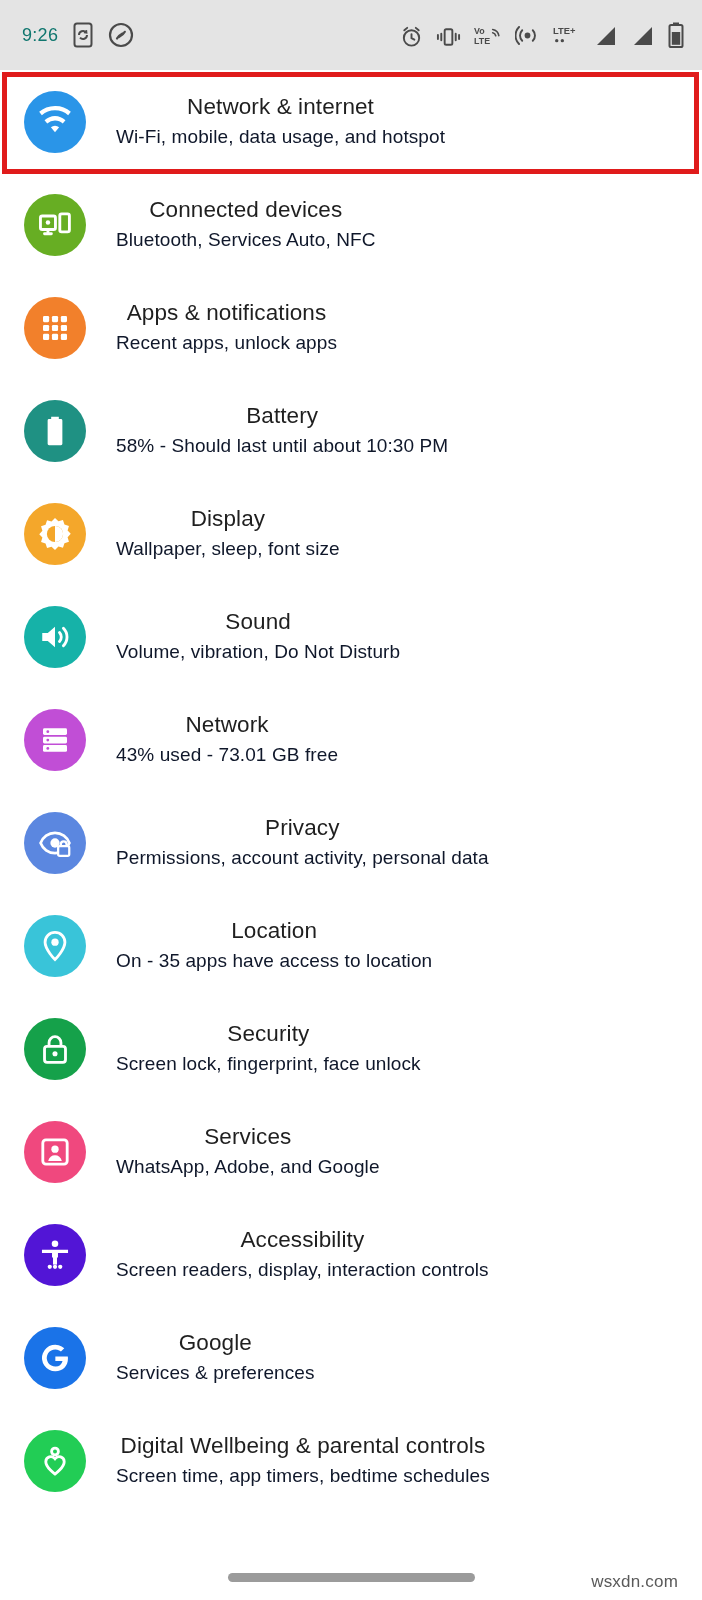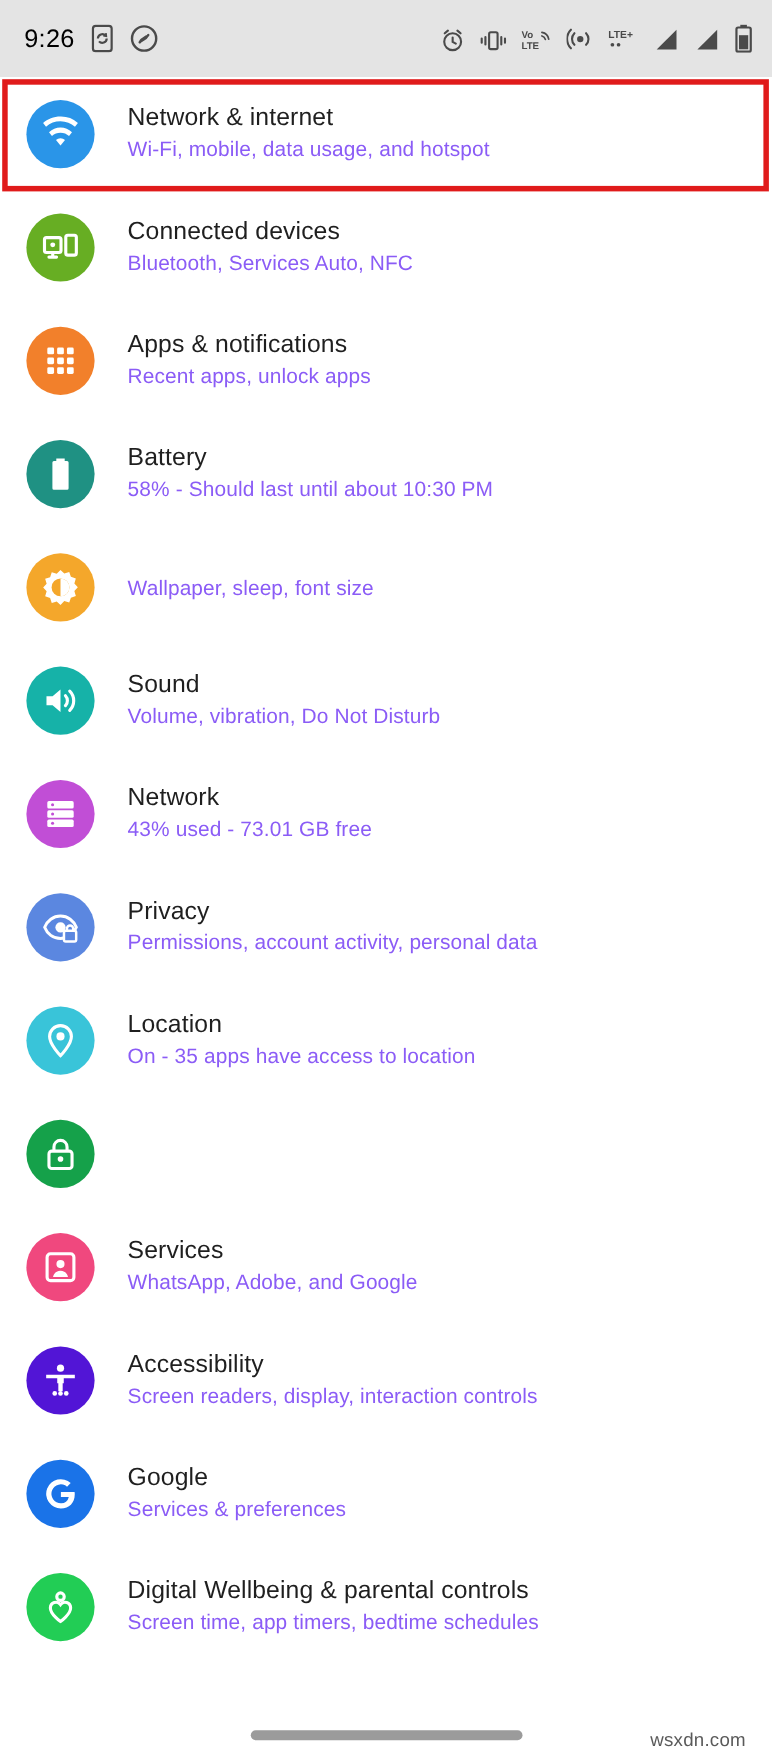--- a/index.html
+++ b/index.html
@@ -12,44 +12,44 @@
   #screen { position:relative; width:702px; height:1600px; background:#ffffff; }
 
   
   .status-bar {
     height:70px; background:#e4e4e4;
     display:flex; align-items:center; justify-content:space-between;
     padding:0 18px 0 22px;
   }
   .sb-left  { display:flex; align-items:center; gap:14px; }
   .sb-right { display:flex; align-items:flex-end; gap:13px; }
-  .sb-clock { font-size:23px; color:#000000; letter-spacing:.3px; }
+  .sb-clock { font-size:18px; color:#0f766e; letter-spacing:.3px; }
   .sb-ico { display:block; }
   .sb-ico svg { display:block; }
 
   
   .settings-list { position:relative; padding-top:0; }
   .row {
     display:flex; align-items:center;
     height:103px;
     padding-left:24px;
     background:#fff;
   }
   .row .icon-wrap {
     width:62px; height:62px; flex:0 0 62px;
     border-radius:50%;
     display:flex; align-items:center; justify-content:center;
   }
   .row .icon-wrap svg { display:block; }
-  .row .texts { margin-left:30px; display:flex; flex-direction:column; justify-content:center; }
+  .row .texts { margin-left:30px; display:flex; flex-direction:column; justify-content:center;align-items:center; }
   .row .title {
     font-size:22.5px; color:#1f1f1f; line-height:1.22; letter-spacing:.1px;
   }
   .row .subtitle {
-    font-size:19px; color:#8b5cf6; line-height:1.3; margin-top:5px; letter-spacing:.1px;
+    font-size:19px; color:#0f172a; line-height:1.3; margin-top:5px; letter-spacing:.1px;
   }
 
   
   .highlight-box {
     position:absolute;
     left:2px; top:72px;
     width:697px; height:102px;
     border:5px solid #e01b1b;
     pointer-events:none;
     z-index:5;
@@ -214,20 +214,21 @@
 
     <div class="row">
       <div class="icon-wrap" style="background:#f4a72b">
         <svg width="36" height="36" viewBox="0 0 24 24">
           <path d="M12 1.4l2.3 2.1 3-.9 1 3 3 1-.9 3 2.1 2.3-2.1 2.3.9 3-3 1-1 3-3-.9L12 22.6l-2.3-2.1-3 .9-1-3-3-1 .9-3-2.1-2.3 2.1-2.3-.9-3 3-1 1-3 3 .9z" fill="#ffffff"></path>
           <circle cx="12" cy="12" r="5.4" fill="#f4a72b"></circle>
           <path d="M12 6.6a5.4 5.4 0 0 1 0 10.8z" fill="#ffffff"></path>
         </svg>
       </div>
       <div class="texts">
+        <span class="title">Display</span>
         <span class="subtitle">Wallpaper, sleep, font size</span>
       </div>
     </div>
 
     <div class="row">
       <div class="icon-wrap" style="background:#16b2a8">
         <svg width="36" height="36" viewBox="0 0 24 24">
           <path d="M3.5 9.3h3.7L12 5.2v13.6l-4.8-4.1H3.5z" fill="#ffffff"></path>
           <path d="M15 9a4.4 4.4 0 0 1 0 6M17.6 6.2a8.2 8.2 0 0 1 0 11.6" fill="none" stroke="#ffffff" stroke-width="1.9" stroke-linecap="round"></path>
         </svg>
@@ -284,20 +285,24 @@
     </div>
 
     <div class="row">
       <div class="icon-wrap" style="background:#15a14a">
         <svg width="34" height="34" viewBox="0 0 24 24">
           <rect x="4.6" y="10.2" width="14.8" height="11.2" rx="1.8" fill="none" stroke="#ffffff" stroke-width="2"></rect>
           <path d="M7.8 10.2V7.5a4.2 4.2 0 0 1 8.4 0v2.7" fill="none" stroke="#ffffff" stroke-width="2"></path>
           <circle cx="12" cy="15.3" r="1.8" fill="#ffffff"></circle>
         </svg>
       </div>
+      <div class="texts">
+        <span class="title">Security</span>
+        <span class="subtitle">Screen lock, fingerprint, face unlock</span>
+      </div>
     </div>
 
     <div class="row">
       <div class="icon-wrap" style="background:#f0487e">
         <svg width="34" height="34" viewBox="0 0 24 24">
           <rect x="3.4" y="3.4" width="17.2" height="17.2" rx="2.2" fill="none" stroke="#ffffff" stroke-width="2"></rect>
           <circle cx="12" cy="10" r="2.6" fill="#ffffff"></circle>
           <path d="M7.2 18.3c.6-2.6 2.5-4 4.8-4s4.2 1.4 4.8 4" fill="#ffffff"></path>
         </svg>
       </div>

